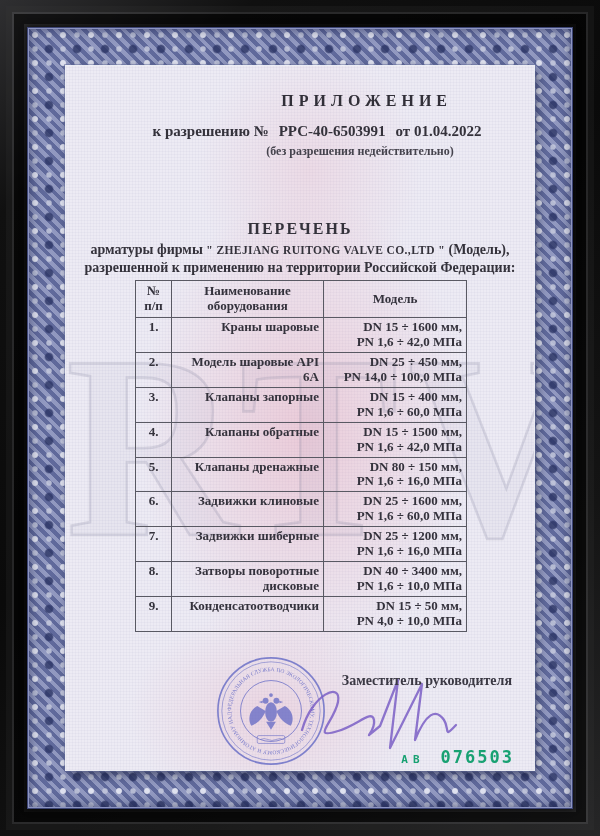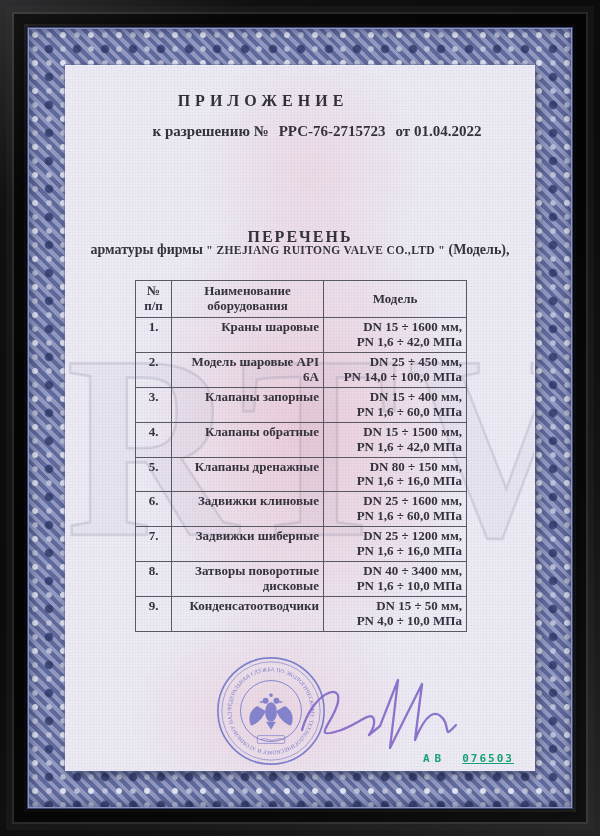--- a/index.html
+++ b/index.html
@@ -28,81 +28,83 @@
       radial-gradient(ellipse 230px 330px at 51% 52%, rgba(231,152,172,.38), rgba(231,152,172,0) 72%),
       radial-gradient(ellipse 150px 170px at 52% 15%, rgba(231,152,172,.20), rgba(231,152,172,0) 75%),
       radial-gradient(ellipse 190px 140px at 44% 92%, rgba(231,152,172,.26), rgba(231,152,172,0) 75%),
       repeating-linear-gradient(0deg, rgba(118,118,165,.05) 0 1px, transparent 1px 3px),
       repeating-linear-gradient(90deg, rgba(118,118,165,.05) 0 1px, transparent 1px 3px);
     box-shadow:0 0 0 1px rgba(250,250,253,.9), 0 0 0 2px rgba(95,104,152,.45), 3px 4px 10px rgba(5,8,25,.5);}
   .watermark{position:absolute;top:250px;left:0;width:100%;text-align:center;
     font-weight:bold;font-size:238px;line-height:1;letter-spacing:10px;
     color:rgba(140,140,168,.06);-webkit-text-stroke:2.5px rgba(128,128,155,.22);
     transform:scaleY(1.1);transform-origin:top;pointer-events:none;}
-  .appendix-title{position:absolute;top:26px;left:0;right:82px;text-align:center;
+  .appendix-title{position:absolute;top:26px;left:0;right:82px;text-align:right;
     font-size:16px;font-weight:bold;letter-spacing:5px;color:#312f38;padding-left:8px;}
   .permit-line{position:absolute;top:57px;left:68px;right:34px;text-align:center;
     font-size:15px;font-weight:bold;white-space:nowrap;}
   .permit-line .gap{display:inline-block;width:10px;}
   .permit-note{position:absolute;top:78px;left:158px;right:38px;text-align:center;
     font-size:12px;font-weight:bold;color:#45434d;}
   .list-title{position:absolute;top:154px;left:0;right:0;text-align:center;
-    font-size:16px;font-weight:bold;letter-spacing:2px;margin-top:8px;}
+    font-size:16px;font-weight:bold;letter-spacing:2px;}
   .list-sub1{position:absolute;top:176px;left:0;right:0;text-align:center;
     font-size:14px;font-weight:bold;}
   .list-sub1 .company{font-size:11.5px;letter-spacing:.4px;}
   .list-sub2{position:absolute;top:194px;left:0;right:0;text-align:center;
     font-size:14px;font-weight:bold;}
   table.doc-table{position:absolute;left:69px;top:214px;width:331px;
     border-collapse:collapse;table-layout:fixed;
     font-family:"Liberation Serif",serif;font-size:13px;font-weight:bold;
     line-height:1.15;color:#34323c;}
   .doc-table th,.doc-table td{border:1px solid #595963;padding:2px 4px;vertical-align:top;}
   .doc-table thead th{text-align:center;vertical-align:middle;height:32px;font-weight:bold;}
   .doc-table tbody tr{height:29px;}
   .doc-table td.c-num{text-align:center;}
   .doc-table td.c-name{text-align:right;padding-left:7px;}
   .doc-table td.c-model{text-align:right;}
   .sign-block{position:absolute;top:604px;right:22px;text-align:center;
     font-size:14px;font-weight:bold;line-height:1.55;color:#3a3843;}
   .serial{position:absolute;top:681px;right:20px;white-space:nowrap;
     font-family:"DejaVu Sans Mono",monospace;font-weight:bold;color:#18a172;}
   .serial .serial-prefix{font-size:11px;letter-spacing:5px;margin-right:16px;}
-  .serial .serial-number{font-size:11px;letter-spacing:2px;text-decoration:underline;}
+  .serial .serial-number{font-size:17px;letter-spacing:2px;}
   .stamp{position:absolute;left:146px;top:586px;width:118px;height:118px;
     opacity:.82;filter:blur(.35px);}
   .autograph{position:absolute;left:228px;top:602px;width:172px;height:95px;opacity:.85;}
 </style>
 </head>
 <body>
 
 <div class="scene">
   <div class="frame-bevel"></div>
   <div class="guilloche"></div>
 
   <div class="paper">
 
     <div class="watermark">RTV</div>
 
     <div class="appendix-title">ПРИЛОЖЕНИЕ</div>
 
     <div class="permit-line">
-      <span>к разрешению №</span><span class="gap"></span><span>РРС-76-2715723</span><span class="gap"></span><span>от</span>
+      <span>к разрешению №</span><span class="gap"></span><span>РРС-40-6503991</span><span class="gap"></span><span>от</span>
       <span>01.04.2022</span>
     </div>
 
+    <div class="permit-note">(без разрешения недействительно)</div>
 
     <div class="list-title">ПЕРЕЧЕНЬ</div>
 
     <div class="list-sub1">
       <span>арматуры фирмы</span>
       <span class="company">" ZHEJIANG RUITONG VALVE CO.,LTD "</span>
       <span>(Модель),</span>
     </div>
 
+    <div class="list-sub2">разрешенной к применению на территории Российской Федерации:</div>
 
     <table class="doc-table">
       <colgroup>
           <col style="width:36px">
           <col style="width:152px">
           <col style="width:143px">
         </colgroup>
       <thead>
         <tr>
           <th>
@@ -185,20 +187,21 @@
       </g>
       <rect x="46" y="85" width="28" height="8" rx="1.5" fill="none" stroke="#6066c4" stroke-width=".8" opacity=".85"></rect>
       <path d="M49,89 q4,-2 8,0 t8,0 t8,0" fill="none" stroke="#6066c4" stroke-width=".9" opacity=".7"></path>
     </svg>
 
     <svg class="autograph" viewBox="0 0 172 95">
       <path d="M8,62 C18,26 48,13 44,34 C40,54 16,72 44,63 C64,57 78,41 80,52 C82,64 64,76 86,58 L104,12 L96,80 L128,16 L121,72 C132,45 142,40 150,52 C156,61 149,71 162,57" fill="none" stroke="#7c60c6" stroke-width="2.3" stroke-linecap="round" stroke-linejoin="round"></path>
     </svg>
 
     <div class="sign-block">
+      <div>Заместитель руководителя</div>
     </div>
 
     <div class="serial">
       <span class="serial-prefix">АВ</span><span class="serial-number">076503</span>
     </div>
 
   </div>
 </div>
 
 </body></html>

